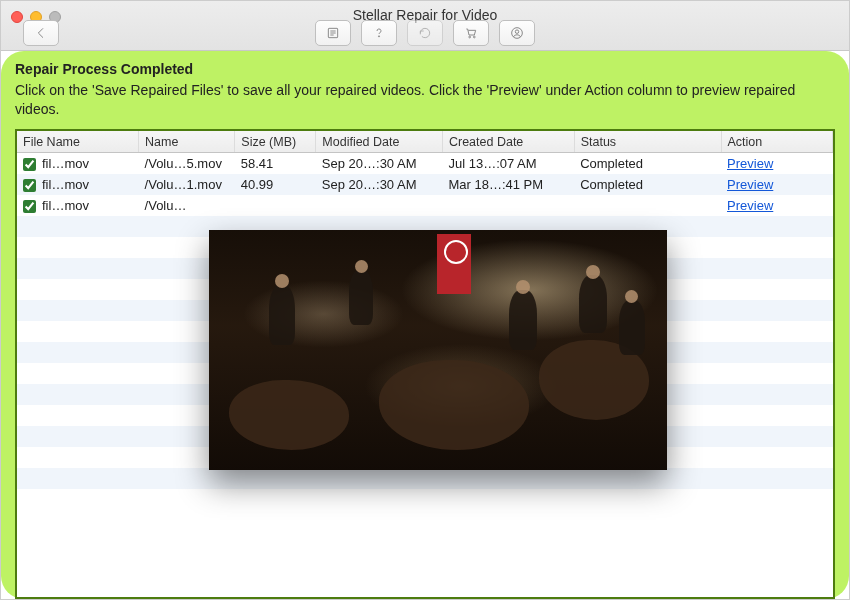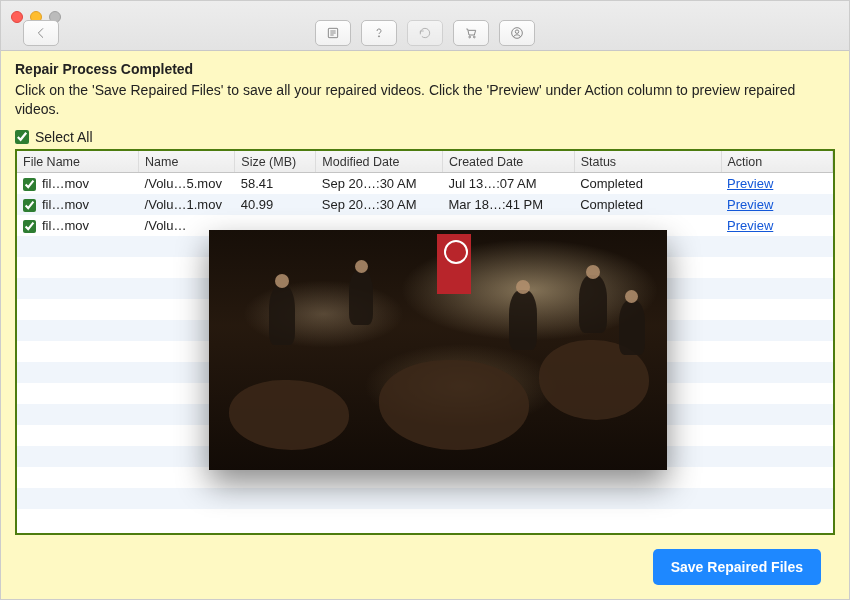--- a/index.html
+++ b/index.html
@@ -10,21 +10,21 @@
   .dot { width: 12px; height: 12px; border-radius: 50%; }
   .dot.red { background: #ff5f57; border: 0.5px solid #e24640; }
   .dot.yellow { background: #ffbd2e; border: 0.5px solid #e1a028; }
   .dot.green { background: #bbb; border: 0.5px solid #a0a0a0; }
   .title { width: 100%; text-align: center; font-size: 14px; color: #333; position: absolute; top: 6px; left: 0; }
   .toolbar { position: absolute; bottom: 4px; left: 0; width: 100%; display: flex; justify-content: center; gap: 10px; }
   .backbtn { position: absolute; left: 22px; bottom: 4px; }
   .tbtn { width: 36px; height: 26px; border: 1px solid #bfbfbf; border-radius: 5px; background: linear-gradient(#fdfdfd,#f1f1f1); display: flex; align-items: center; justify-content: center; color: #777; font-size: 14px; cursor: pointer; }
   .tbtn svg { width: 16px; height: 16px; stroke: #8a8a8a; fill: none; stroke-width: 1.5; }
 
-  .body { flex: 1; position: relative; background: #fef9c3; padding: 10px 14px 0 14px; display: flex; flex-direction: column; }
+  .body { flex: 1; position: relative; background: #bef264; padding: 10px 14px 0 14px; display: flex; flex-direction: column; border-radius: 23px; }
   .heading { font-weight: bold; font-size: 14px; margin-bottom: 4px; }
   .subtext { font-size: 14px; color: #222; margin-bottom: 10px; line-height: 1.35; }
   .selectall { display: flex; align-items: center; gap: 6px; margin-bottom: 4px; font-size: 14px; }
   .selectall input { width: 14px; height: 14px; accent-color: #2e7d32; }
 
   .table-wrap { border: 2px solid #4d7c0f; flex: 1; overflow: hidden; position: relative; background: #fff; }
   table { width: 100%; border-collapse: collapse; table-layout: fixed; }
   thead th { background: linear-gradient(#f6f6f6,#ececec); border-bottom: 1px solid #c4c4c4; border-right: 1px solid #dcdcdc; text-align: left; font-weight: normal; padding: 3px 6px; font-size: 12.5px; color: #333; height: 22px; }
   tbody td { padding: 3px 6px; font-size: 13px; height: 18px; white-space: nowrap; overflow: hidden; text-overflow: ellipsis; }
   tbody tr:nth-child(even) { background: #f0f5fb; }
@@ -53,20 +53,21 @@
 <body>
 
 <div class="window">
 
   <div class="titlebar">
     <div class="traffic">
       <div class="dot red"></div>
       <div class="dot yellow"></div>
       <div class="dot green"></div>
     </div>
+    <div class="title">Stellar Repair for Video</div>
 
     <div class="backbtn">
       <div class="tbtn">
         <svg viewBox="0 0 24 24">
             <polyline points="15 5 8 12 15 19"></polyline>
           </svg>
       </div>
     </div>
 
     <div class="toolbar">
@@ -104,24 +105,20 @@
             <path d="M6.5 18c1.2-2.2 3.2-3.3 5.5-3.3s4.3 1.1 5.5 3.3"></path>
           </svg>
       </div>
     </div>
   </div>
 
   <div class="body">
     <div class="heading">Repair Process Completed</div>
     <div class="subtext">Click on the 'Save Repaired Files' to save all your repaired videos. Click the 'Preview' under Action column to preview repaired videos.</div>
 
-    <label class="selectall">
-      <input type="checkbox" checked="" style="">
-      <span>Select All</span>
-    </label>
 
     <div class="table-wrap">
       <table>
         <colgroup>
           <col width="120">
           <col width="95">
           <col width="80">
           <col width="125">
           <col width="130">
           <col width="145">
@@ -203,23 +200,20 @@
           <tr>
               <td colspan="7">&nbsp;</td>
             </tr>
           <tr class="blankeven">
               <td colspan="7">&nbsp;</td>
             </tr>
         </tbody>
       </table>
     </div>
 
-    <div class="footer">
-      <button class="primary">Save Repaired Files</button>
-    </div>
   </div>
 
   <div class="preview-pop">
     <div class="scene">
       <div class="banner"></div>
       <div class="blob" style="left:20px; top:150px; width:120px; height:70px;"></div>
       <div class="blob" style="left:170px; top:130px; width:150px; height:90px;"></div>
       <div class="blob" style="left:330px; top:110px; width:110px; height:80px;"></div>
       <div class="person" style="left:60px; top:55px; width:26px; height:60px;"></div>
       <div class="head" style="left:66px; top:44px; width:14px; height:14px;"></div>

